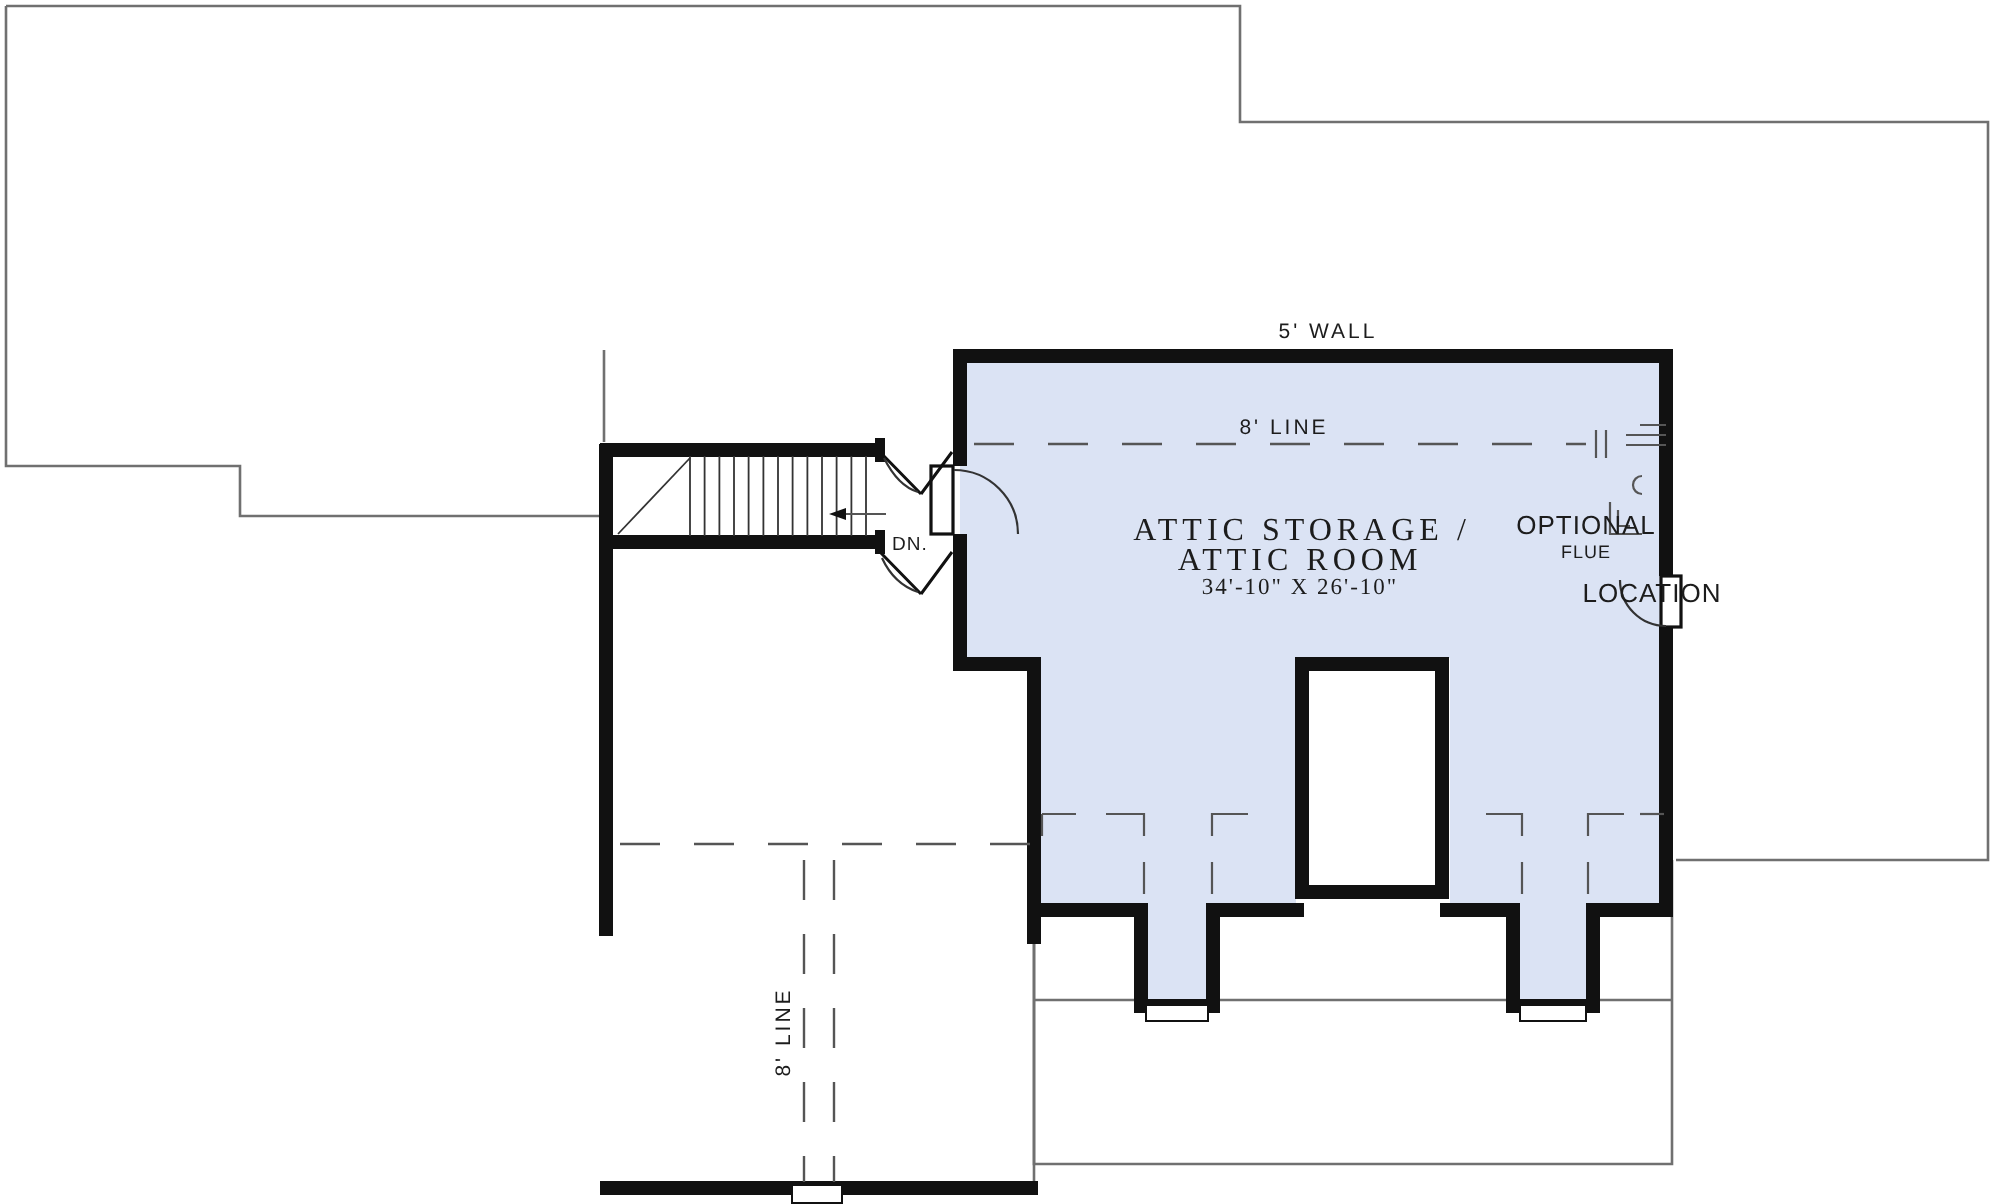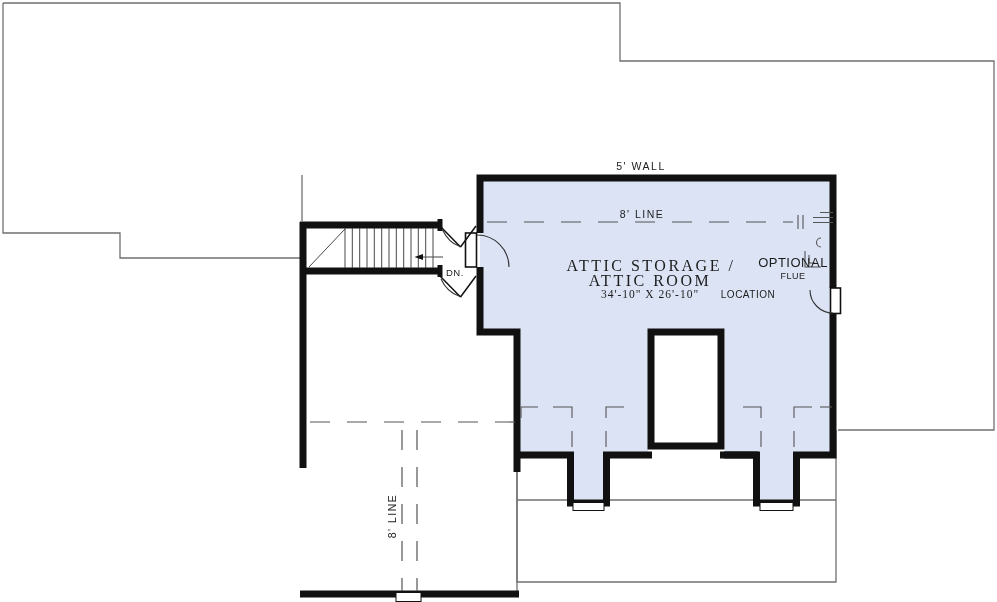--- a/index.html
+++ b/index.html
@@ -9,28 +9,28 @@
   html,body{margin:0;padding:0;background:#ffffff;}
   #plan{
     position:relative;width:997px;height:602px;background:#ffffff;
     overflow:hidden;font-family:"Liberation Sans",sans-serif;
   }
   #plan svg{position:absolute;left:0;top:0;}
   .lbl{position:absolute;color:var(--text);white-space:nowrap;line-height:1;}
   .center{transform:translateX(-50%);}
   .serif{font-family:"Liberation Serif",serif;font-weight:normal;}
   .sans{font-family:"Liberation Sans",sans-serif;}
-  #lbl-5wall{left:641px;top:161px;font-size:10.5px;letter-spacing:1.5px;}
+  #lbl-5wall{left:664px;top:161px;font-size:10.5px;letter-spacing:1.5px;}
   #lbl-8line-bonus{left:642px;top:209px;font-size:10.5px;letter-spacing:1.5px;}
   #lbl-name1{left:651px;top:258px;font-size:16px;letter-spacing:2.5px;}
   #lbl-name2{left:650px;top:273px;font-size:16px;letter-spacing:2.5px;}
   #lbl-dims{left:650px;top:289px;font-size:11.5px;letter-spacing:1px;}
   #lbl-flue1{left:793px;top:256px;font-size:13px;letter-spacing:.5px;}
   #lbl-flue2{left:793px;top:272px;font-size:9px;letter-spacing:.5px;}
-  #lbl-flue3{left:748px;top:290px;font-size:10px;letter-spacing:.5px;}
+  #lbl-flue3{left:826px;top:290px;font-size:13px;letter-spacing:.5px;}
   #lbl-attic{left:410px;top:368px;font-size:15px;letter-spacing:3px;}
   #lbl-8line-attic{left:392px;top:516px;font-size:10.5px;letter-spacing:1.5px;
     transform:translate(-50%,-50%) rotate(-90deg);}
   #lbl-dn{left:446px;top:268px;font-size:9.5px;letter-spacing:.5px;}
 
   .room{fill:var(--room-fill);}
   .wall{stroke:var(--wall);stroke-width:7;fill:none;stroke-linecap:butt;}
   .wall-thin{stroke:var(--wall);stroke-width:5;fill:none;}
   .roofline{stroke:var(--outline);stroke-width:1.3;fill:none;}
   .tread{stroke:#333;stroke-width:.9;fill:none;}

